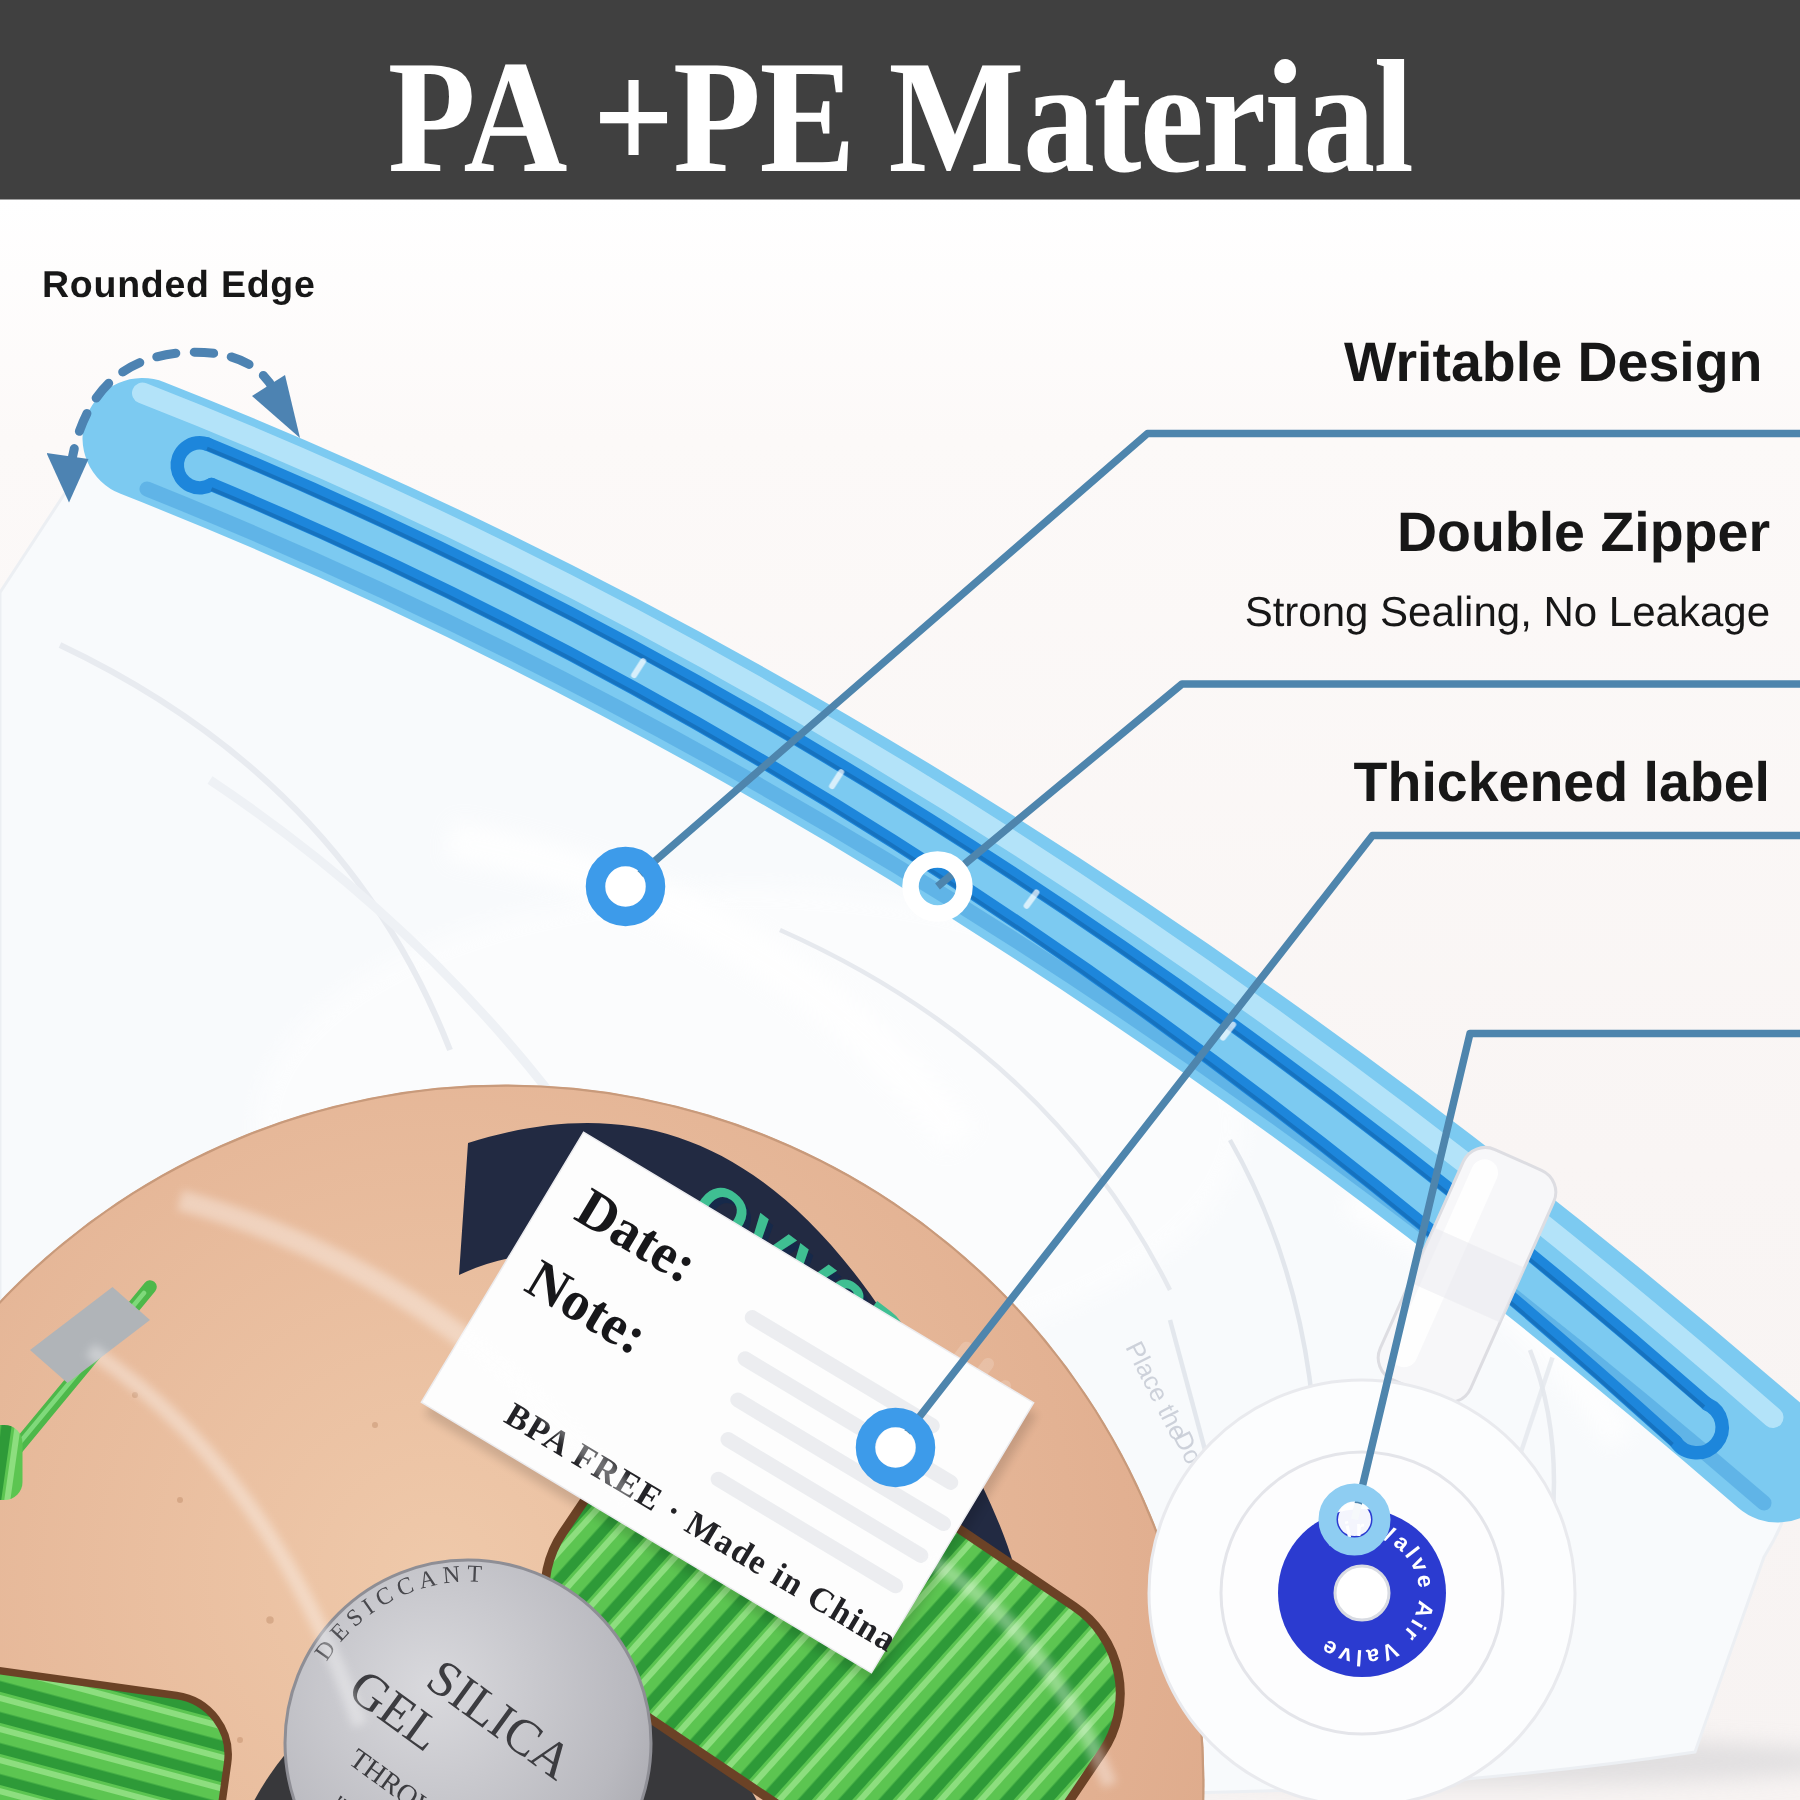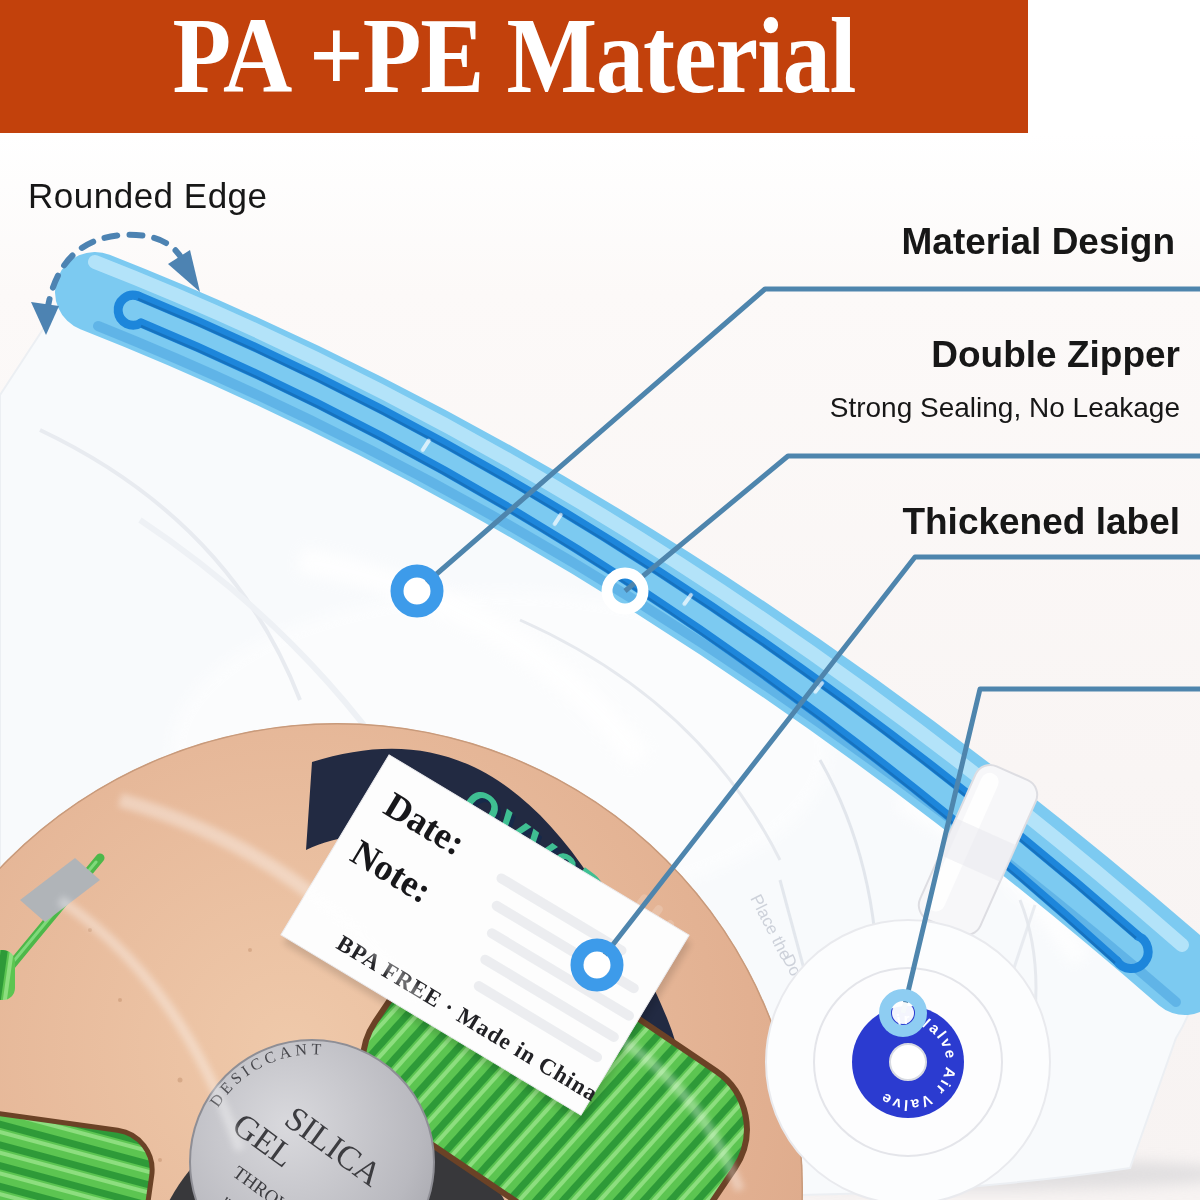--- a/index.html
+++ b/index.html
@@ -1,29 +1,29 @@
 <!DOCTYPE html>
 <html><head>
 <meta charset="utf-8">
 <style>
   html,body{margin:0;padding:0;background:#ffffff;}
   #frame{position:relative;width:1200px;height:1200px;overflow:hidden;background:#fff;
          font-family:"Liberation Sans", sans-serif;}
   
-  #banner{position:absolute;left:0;top:0;width:1028px;height:133px;background:#c2410c;z-index:5;
-          display:flex;align-items:flex-start;justify-content:center;}
+  #banner{position:absolute;left:0;top:0;width:1200px;height:133px;background:#404040;z-index:5;
+          display:flex;align-items:flex-end;justify-content:center;}
   #banner .title{color:#ffffff;font-family:"Liberation Serif", serif;font-weight:700;
                  font-size:96px;letter-spacing:-1px;transform:scaleY(1.12);white-space:nowrap;}
   
   #scene{position:absolute;left:0;top:0;width:1200px;height:1200px;z-index:1;}
   
   .anno{position:absolute;color:#171717;z-index:6;white-space:nowrap;}
   .anno.left{left:28px;text-align:left;}
   .anno.right{text-align:right;}
-  #lbl-rounded{top:176px;font-size:35px;font-weight:400;letter-spacing:.5px;}
+  #lbl-rounded{top:176px;font-size:25px;font-weight:700;letter-spacing:.5px;}
   #lbl-thickened{top:221px;right:25px;font-size:37px;font-weight:700;}
   #lbl-doublezip{top:334px;right:20px;font-size:37px;font-weight:700;margin-left:44px;}
   #lbl-strong{top:392px;right:20px;font-size:28px;font-weight:500;text-align:center;}
   #lbl-writable{top:501px;right:20px;font-size:37px;font-weight:700;}
   #lbl-airvalve{top:626px;right:37px;font-size:33px;font-weight:700;letter-spacing:1px;}
 </style>
 </head>
 <body>
 
 <div id="frame">
@@ -222,18 +222,18 @@
       <circle cx="903" cy="1013" r="11" fill="#ffffff" opacity="0.95"></circle>
       <circle cx="903" cy="1013" r="18" fill="none" stroke="#8ecdf2" stroke-width="12"></circle>
     </g>
   </svg>
 
   <div id="banner">
     <div class="title">PA +PE Material</div>
   </div>
 
   <div id="lbl-rounded" class="anno left">Rounded Edge</div>
-  <div id="lbl-thickened" class="anno right">Material Design</div>
+  <div id="lbl-thickened" class="anno right">Writable Design</div>
   <div id="lbl-doublezip" class="anno right">Double Zipper</div>
   <div id="lbl-strong" class="anno right">Strong Sealing, No Leakage</div>
   <div id="lbl-writable" class="anno right">Thickened label</div>
 
 </div>
 
 </body></html>

